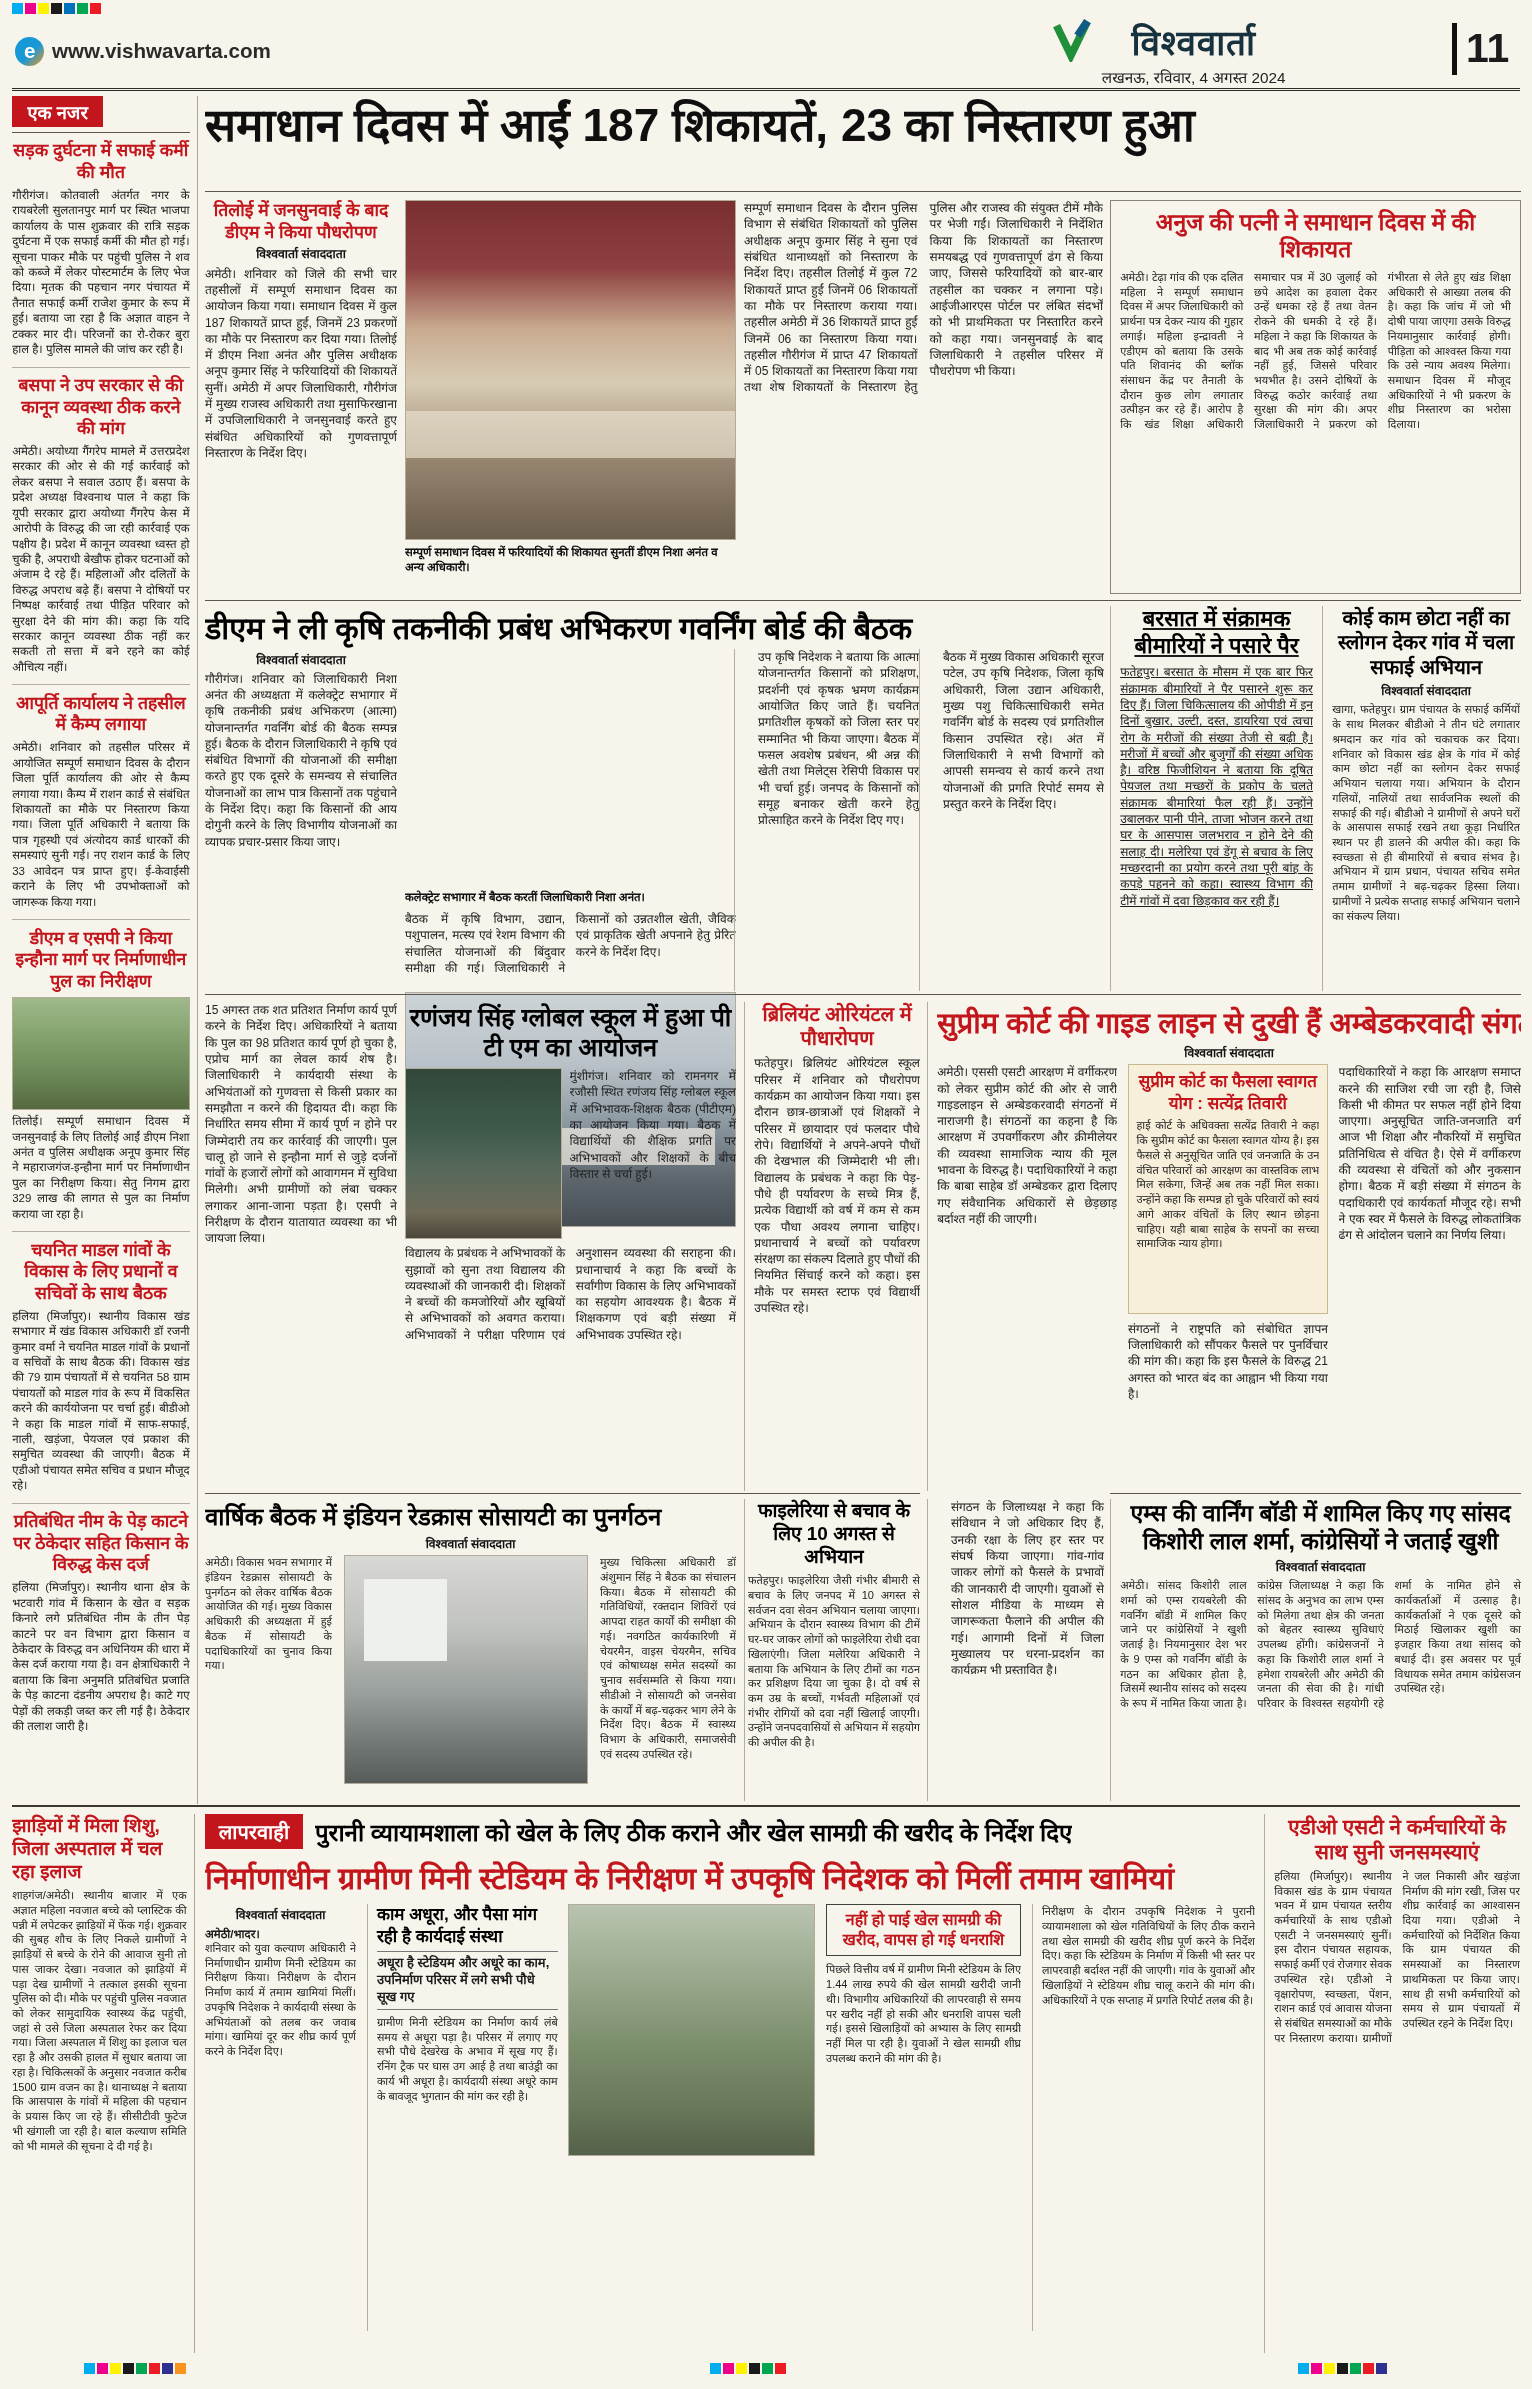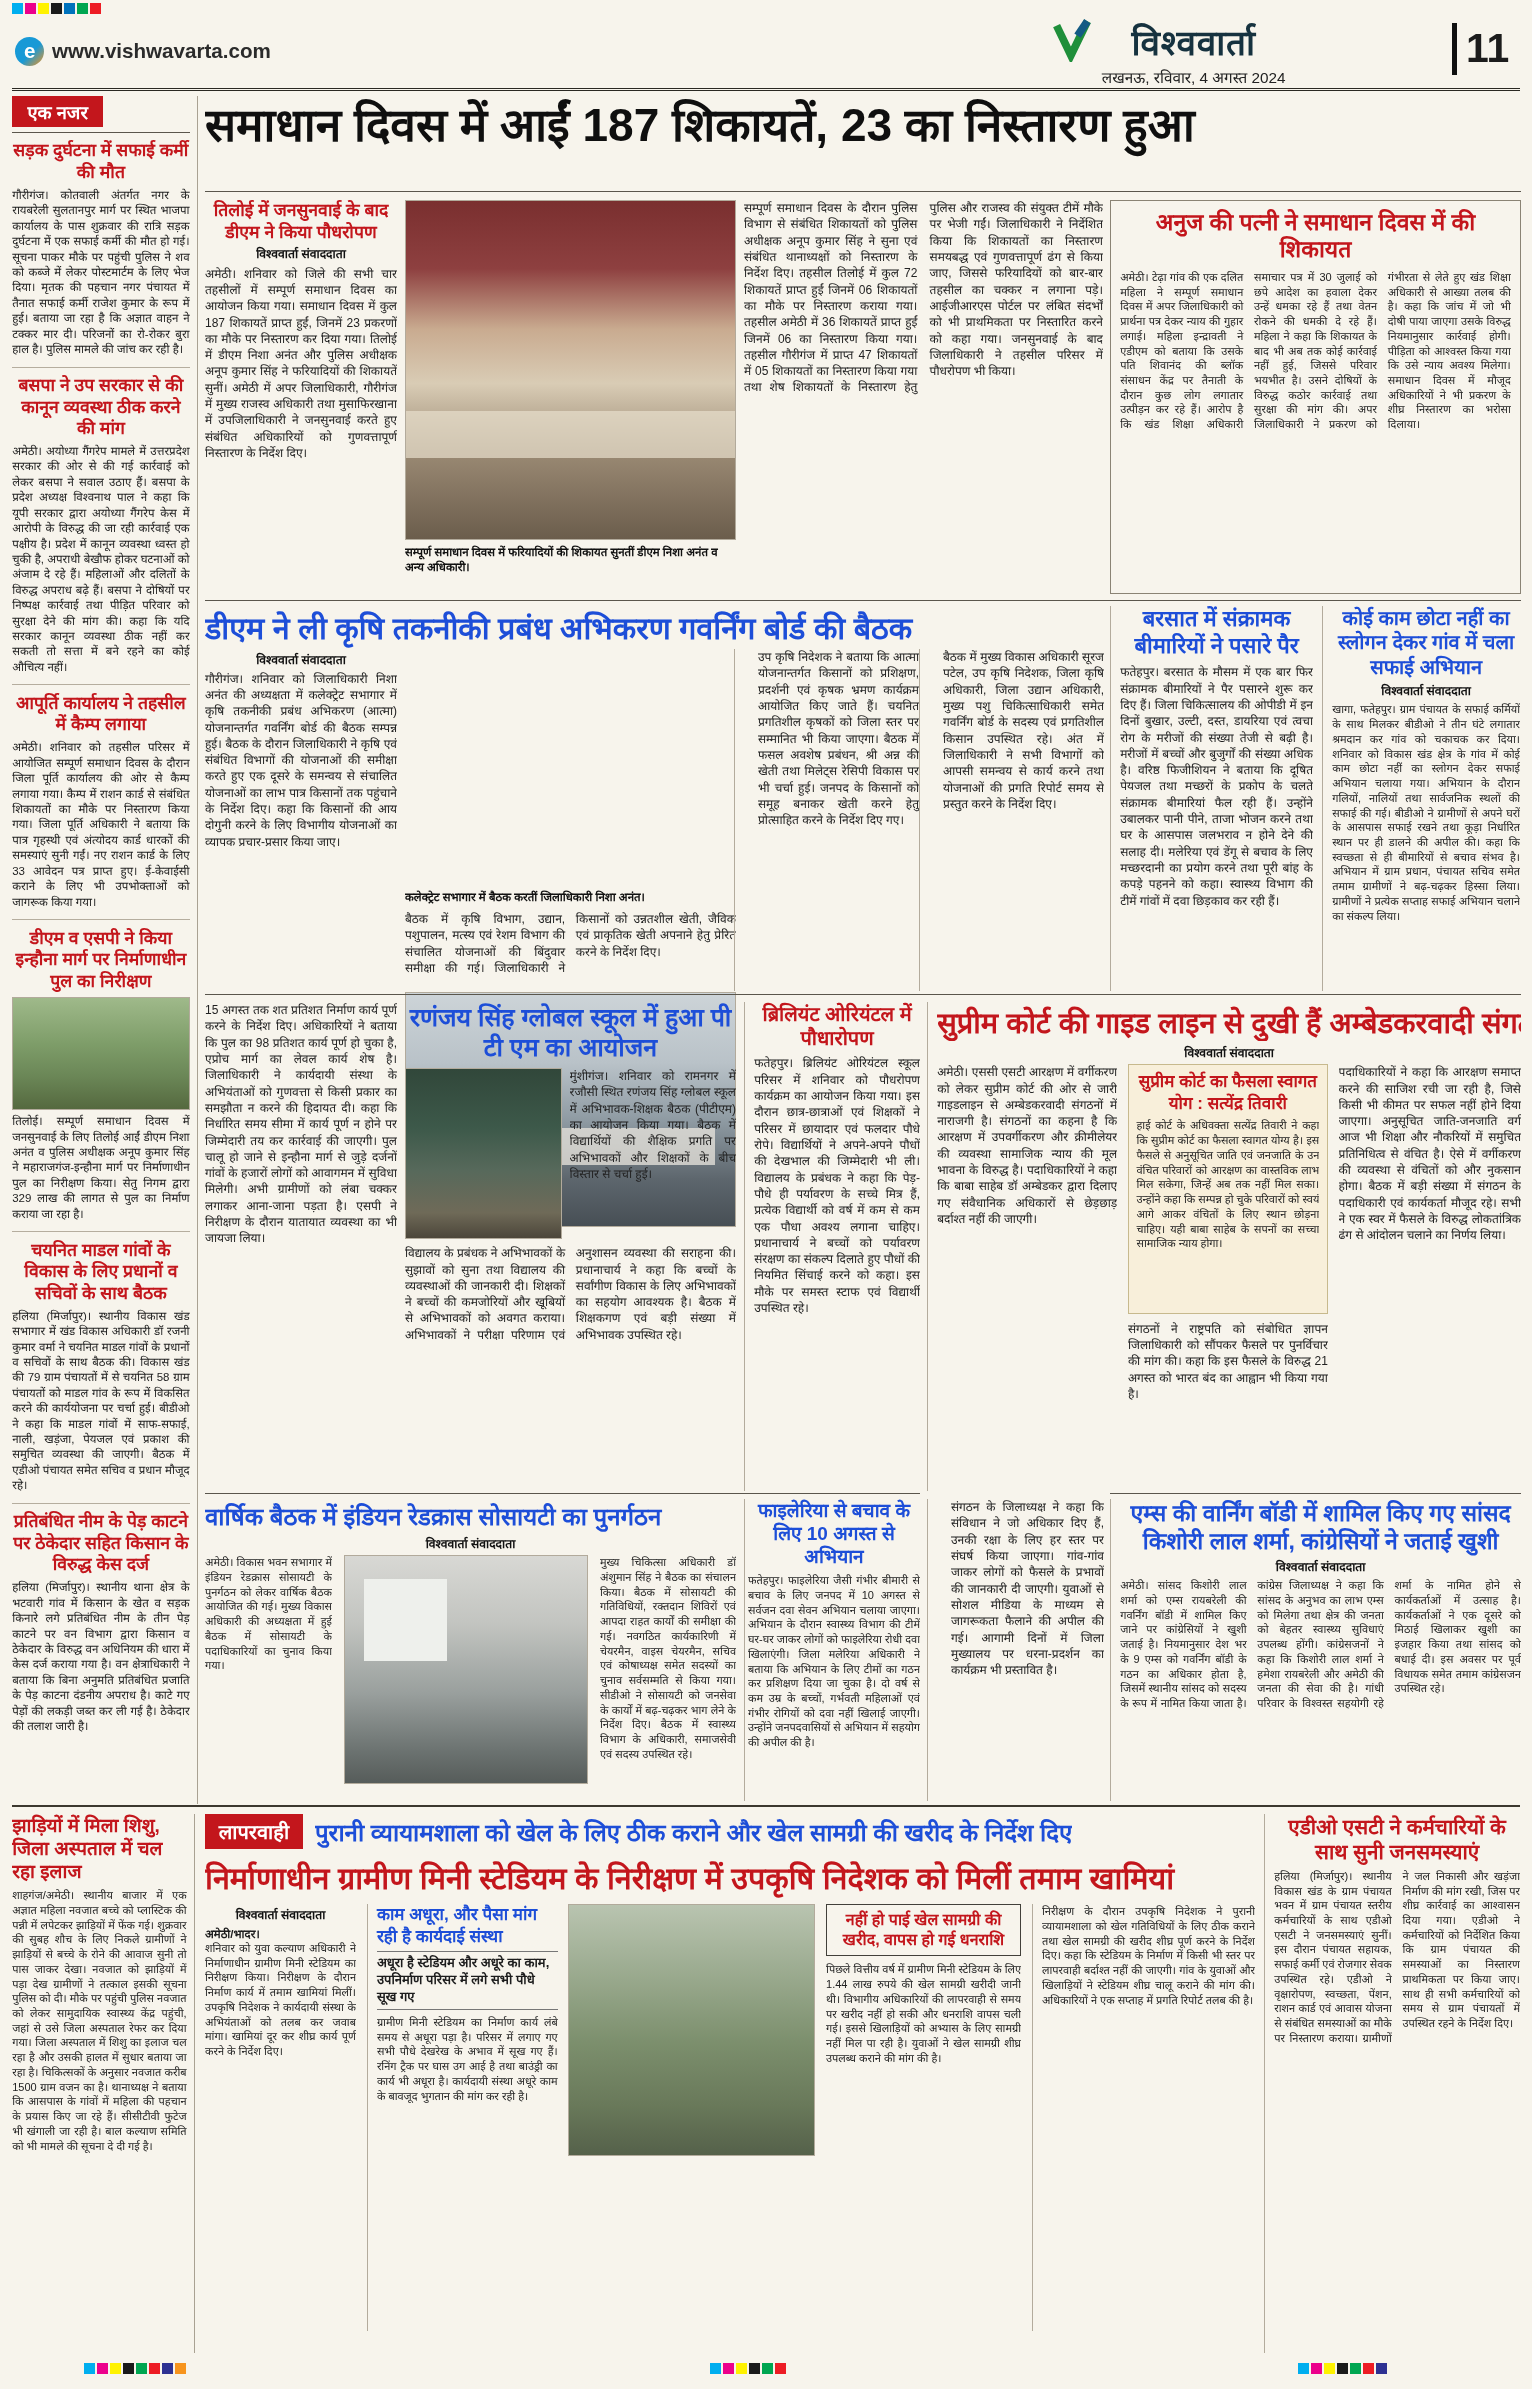--- a/index.html
+++ b/index.html
@@ -11,21 +11,21 @@
   .byline{font-weight:bold;text-align:center;font-size:12.2px;color:#111;margin:1.5px 0 3.1px;}
   .red{color:#c3161c;}
   .caption{font-size:11.5px;font-weight:bold;line-height:1.28;color:#111;}
   .photo{position:relative;overflow:hidden;border:0.8px solid #b2aa9b;}
   .rule{border-top:1.1px solid #5a564c;}
   .rule-thick{border-top:2.3px solid #3c382f;}
   .colsep{border-left:0.8px solid #b3ab9c;padding-left:23px;}
   .cols2{column-count:2;column-gap:10.7px;}
   .cols3{column-count:3;column-gap:10.7px;}
   .hl-main{font-size:46px;font-weight:800;color:#0f0f0f;white-space:nowrap;overflow:hidden;line-height:1.15;}
-  .hl-sec{font-weight:800;color:#1d4ed8;}
+  .hl-sec{font-weight:800;color:#000000;}
   .kicker{color:#c3161c;font-weight:bold;font-size:17.6px;line-height:1.25;text-align:center;}
   .brief{padding:7.6px 0 9.2px;border-bottom:0.8px solid #b5ad9e;}
   .brief-h{color:#c3161c;font-weight:bold;font-size:17.6px;line-height:1.22;text-align:center;margin-bottom:4.6px;}
   .brief-b{font-size:11.5px;line-height:1.34;text-align:justify;color:#222;}
   .eknazar{display:inline-block;background:#c3161c;color:#fff;font-weight:bold;font-size:18.3px;padding:3.1px 15.3px;}
   .label-box{display:inline-block;background:#c3161c;color:#fff;font-weight:bold;font-size:20px;padding:3.8px 13.7px;}
   .boxed{border:1.1px solid #42403a;padding:5px;}
   .inset{border:0.8px solid #c7b98d;background:#f8efda;padding:6.1px 7.6px;}
   .mark{display:inline-block;width:10.7px;height:10.7px;margin-right:2.3px;}
   .elogo{display:inline-flex;align-items:center;justify-content:center;width:29px;height:29px;border-radius:50%;background:linear-gradient(135deg,#1899d6 55%,#f7941d 100%);color:#fff;font-size:20.6px;font-weight:bold;}
@@ -131,21 +131,21 @@
 
   <div class="photo abs" style="left:405px;top:652px;width:331px;height:235px;background:linear-gradient(180deg,#cdd4d8 0%,#b9c2c8 30%,#8e9aa2 55%,#5d666d 80%,#474f55 100%);">
     <div class="abs" style="left:6%;top:58%;width:88%;height:16%;background:#e9e6dd;opacity:.75;"></div>
   </div>
   <div class="abs caption" style="left:405px;top:890px;width:331px;height:18.3px;overflow:hidden;">कलेक्ट्रेट सभागार में बैठक करतीं जिलाधिकारी निशा अनंत।</div>
   <div class="abs bt cols2" style="left:405px;top:911px;width:331px;height:79px;">बैठक में कृषि विभाग, उद्यान, पशुपालन, मत्स्य एवं रेशम विभाग की संचालित योजनाओं की बिंदुवार समीक्षा की गई। जिलाधिकारी ने किसानों को उन्नतशील खेती, जैविक एवं प्राकृतिक खेती अपनाने हेतु प्रेरित करने के निर्देश दिए।</div>
 
   <div class="abs bt colsep" style="left:734px;top:649px;width:185px;height:342px;">उप कृषि निदेशक ने बताया कि आत्मा योजनान्तर्गत किसानों को प्रशिक्षण, प्रदर्शनी एवं कृषक भ्रमण कार्यक्रम आयोजित किए जाते हैं। चयनित प्रगतिशील कृषकों को जिला स्तर पर सम्मानित भी किया जाएगा। बैठक में फसल अवशेष प्रबंधन, श्री अन्न की खेती तथा मिलेट्स रेसिपी विकास पर भी चर्चा हुई। जनपद के किसानों को समूह बनाकर खेती करने हेतु प्रोत्साहित करने के निर्देश दिए गए।</div>
   <div class="abs bt colsep" style="left:919px;top:649px;width:185px;height:342px;">बैठक में मुख्य विकास अधिकारी सूरज पटेल, उप कृषि निदेशक, जिला कृषि अधिकारी, जिला उद्यान अधिकारी, मुख्य पशु चिकित्साधिकारी समेत गवर्निंग बोर्ड के सदस्य एवं प्रगतिशील किसान उपस्थित रहे। अंत में जिलाधिकारी ने सभी विभागों को आपसी समन्वय से कार्य करने तथा योजनाओं की प्रगति रिपोर्ट समय से प्रस्तुत करने के निर्देश दिए।</div>
 
-  <div class="abs" style="left:1110px;top:606px;width:203px;height:385px;overflow:hidden;border-left:0.8px solid #b3ab9c;padding-left:9.2px;">
+  <div class="abs" style="left:1110px;top:606px;width:203px;height:385px;overflow:hidden;border-left:0.8px solid #b3ab9c;padding-left:9.2px;text-decoration:underline;">
     <div class="hl-sec" style="font-size:22px;text-align:center;line-height:1.22;margin-bottom:4.6px;">बरसात में संक्रामक बीमारियों ने पसारे पैर</div>
     <div class="bt">फतेहपुर। बरसात के मौसम में एक बार फिर संक्रामक बीमारियों ने पैर पसारने शुरू कर दिए हैं। जिला चिकित्सालय की ओपीडी में इन दिनों बुखार, उल्टी, दस्त, डायरिया एवं त्वचा रोग के मरीजों की संख्या तेजी से बढ़ी है। मरीजों में बच्चों और बुजुर्गों की संख्या अधिक है। वरिष्ठ फिजीशियन ने बताया कि दूषित पेयजल तथा मच्छरों के प्रकोप के चलते संक्रामक बीमारियां फैल रही हैं। उन्होंने उबालकर पानी पीने, ताजा भोजन करने तथा घर के आसपास जलभराव न होने देने की सलाह दी। मलेरिया एवं डेंगू से बचाव के लिए मच्छरदानी का प्रयोग करने तथा पूरी बांह के कपड़े पहनने को कहा। स्वास्थ्य विभाग की टीमें गांवों में दवा छिड़काव कर रही हैं।</div>
   </div>
 
   <div class="abs" style="left:1322px;top:606px;width:198px;height:385px;overflow:hidden;border-left:0.8px solid #b3ab9c;padding-left:9.2px;">
     <div class="hl-sec" style="font-size:20px;text-align:center;line-height:1.22;margin-bottom:3.1px;">कोई काम छोटा नहीं का स्लोगन देकर गांव में चला सफाई अभियान</div>
     <div class="byline">विश्ववार्ता संवाददाता</div>
     <div class="bt-sm">खागा, फतेहपुर। ग्राम पंचायत के सफाई कर्मियों के साथ मिलकर बीडीओ ने तीन घंटे लगातार श्रमदान कर गांव को चकाचक कर दिया। शनिवार को विकास खंड क्षेत्र के गांव में कोई काम छोटा नहीं का स्लोगन देकर सफाई अभियान चलाया गया। अभियान के दौरान गलियों, नालियों तथा सार्वजनिक स्थलों की सफाई की गई। बीडीओ ने ग्रामीणों से अपने घरों के आसपास सफाई रखने तथा कूड़ा निर्धारित स्थान पर ही डालने की अपील की। कहा कि स्वच्छता से ही बीमारियों से बचाव संभव है। अभियान में ग्राम प्रधान, पंचायत सचिव समेत तमाम ग्रामीणों ने बढ़-चढ़कर हिस्सा लिया। ग्रामीणों ने प्रत्येक सप्ताह सफाई अभियान चलाने का संकल्प लिया।</div>
   </div>
 

